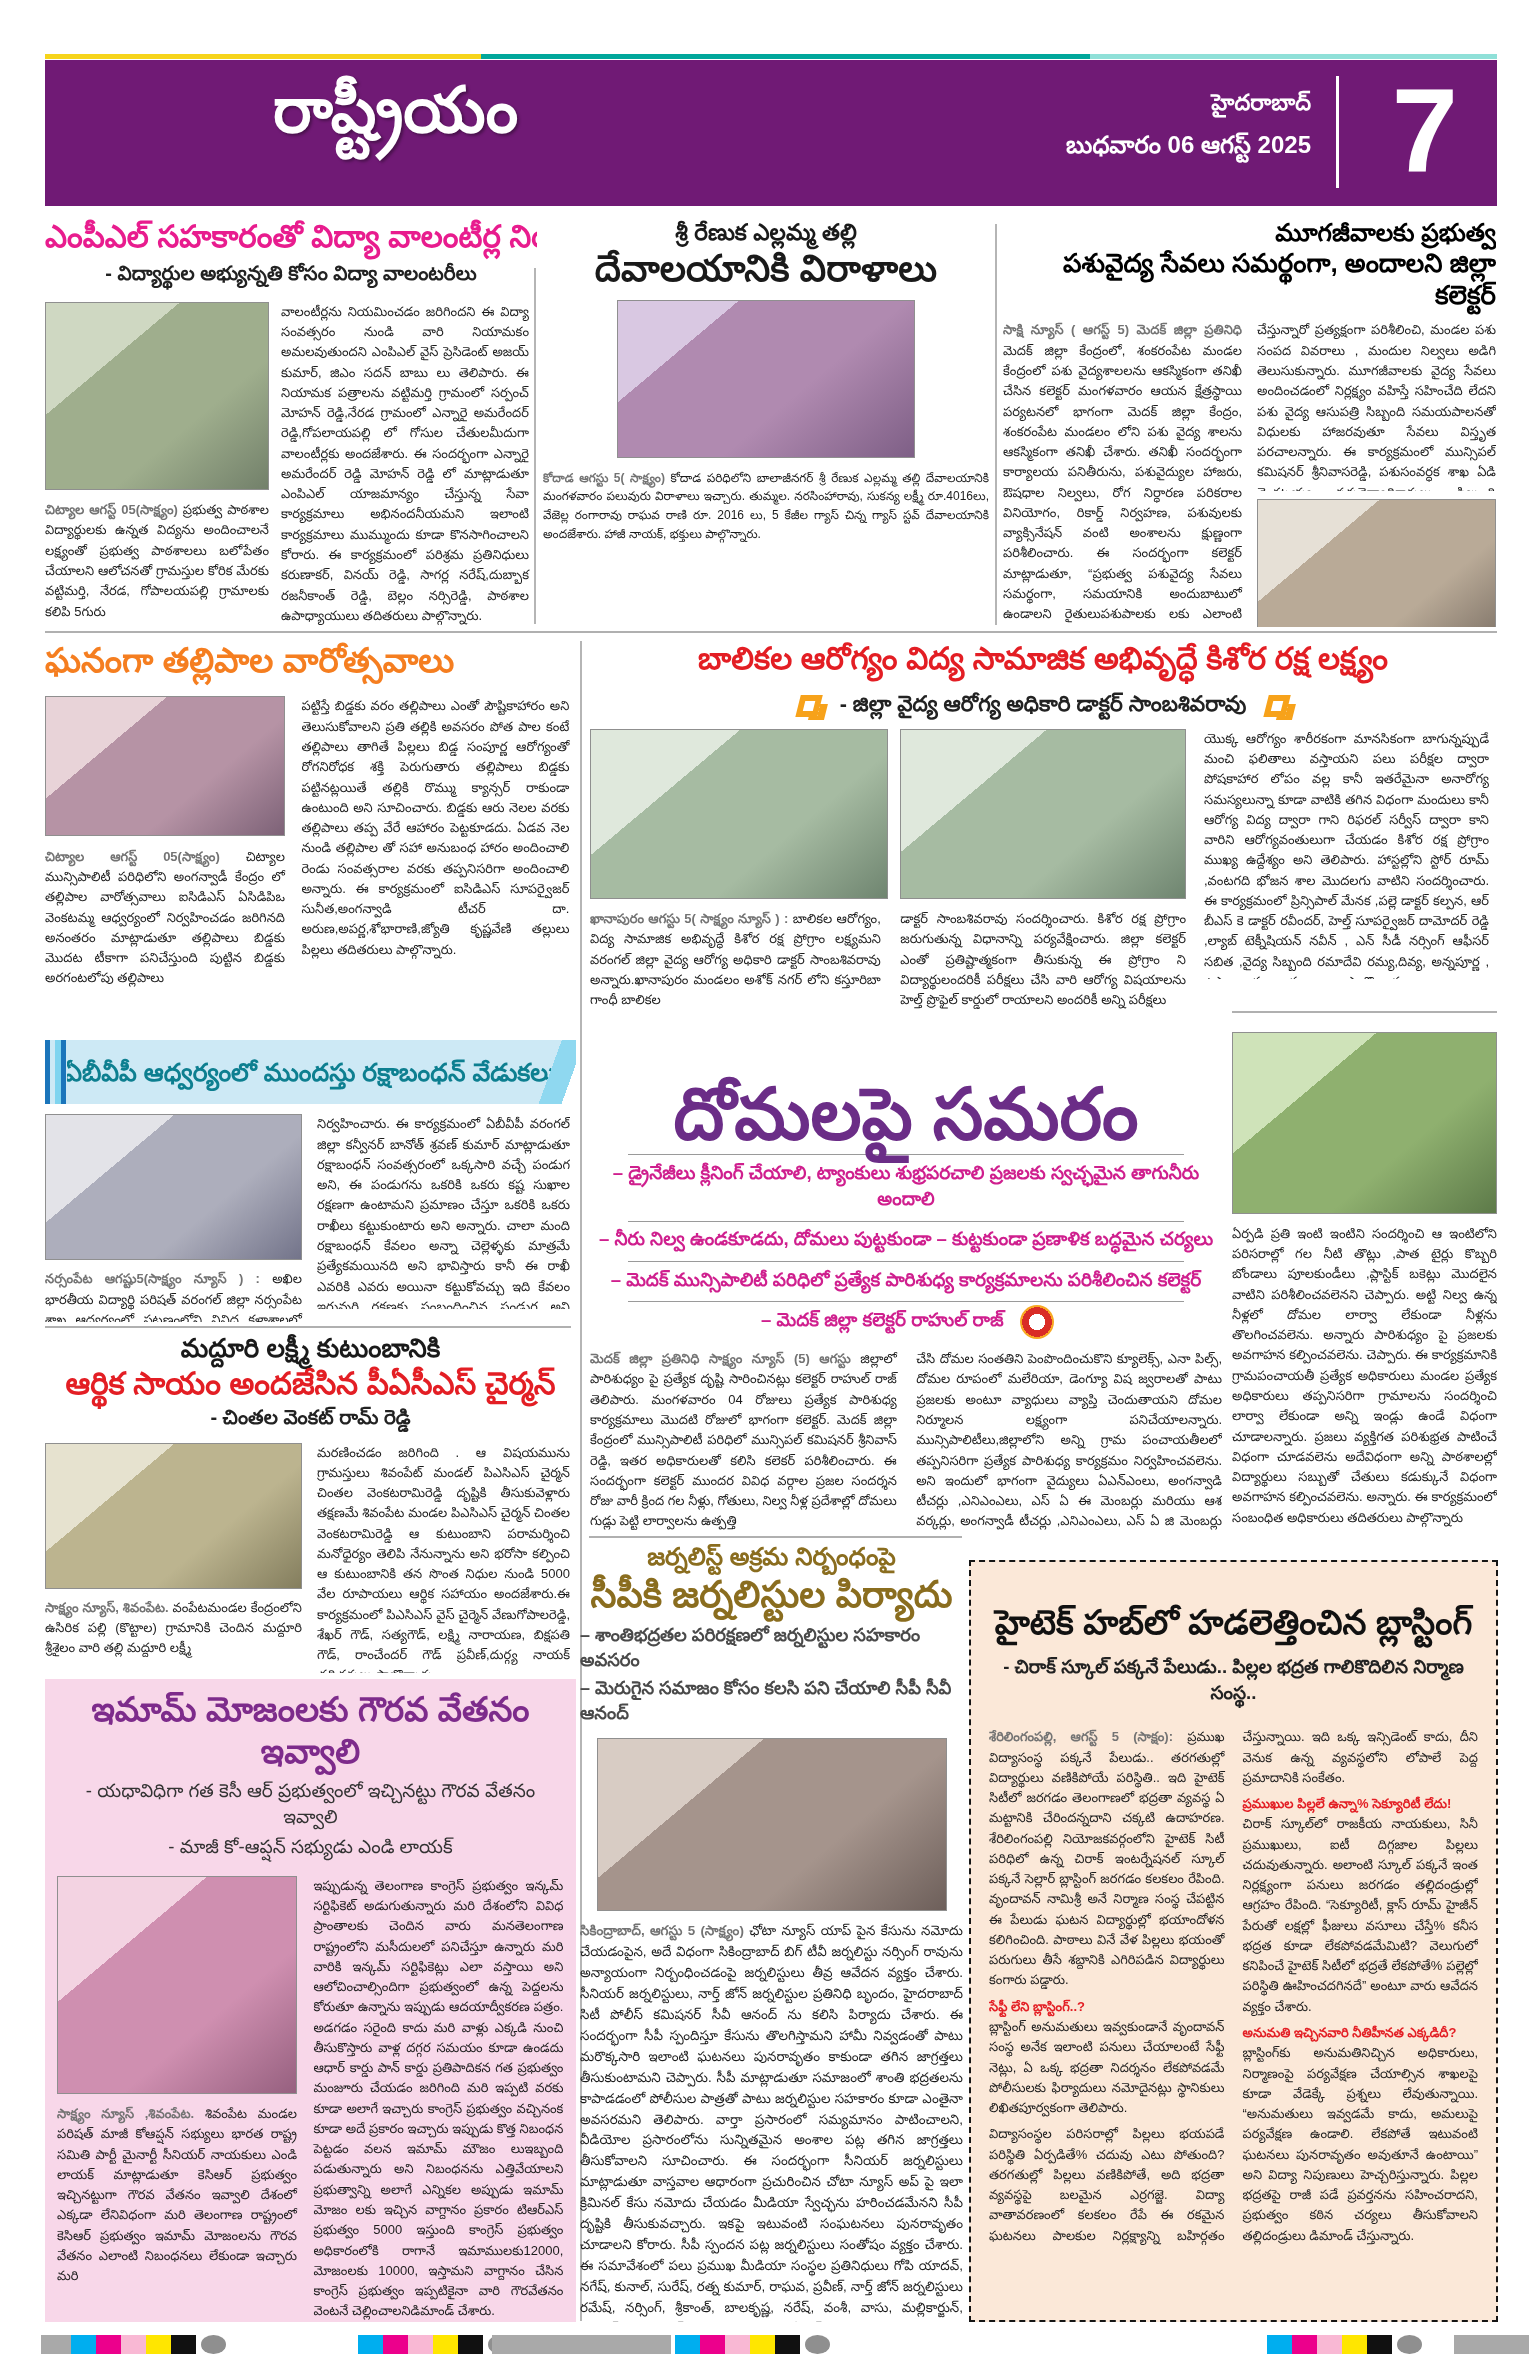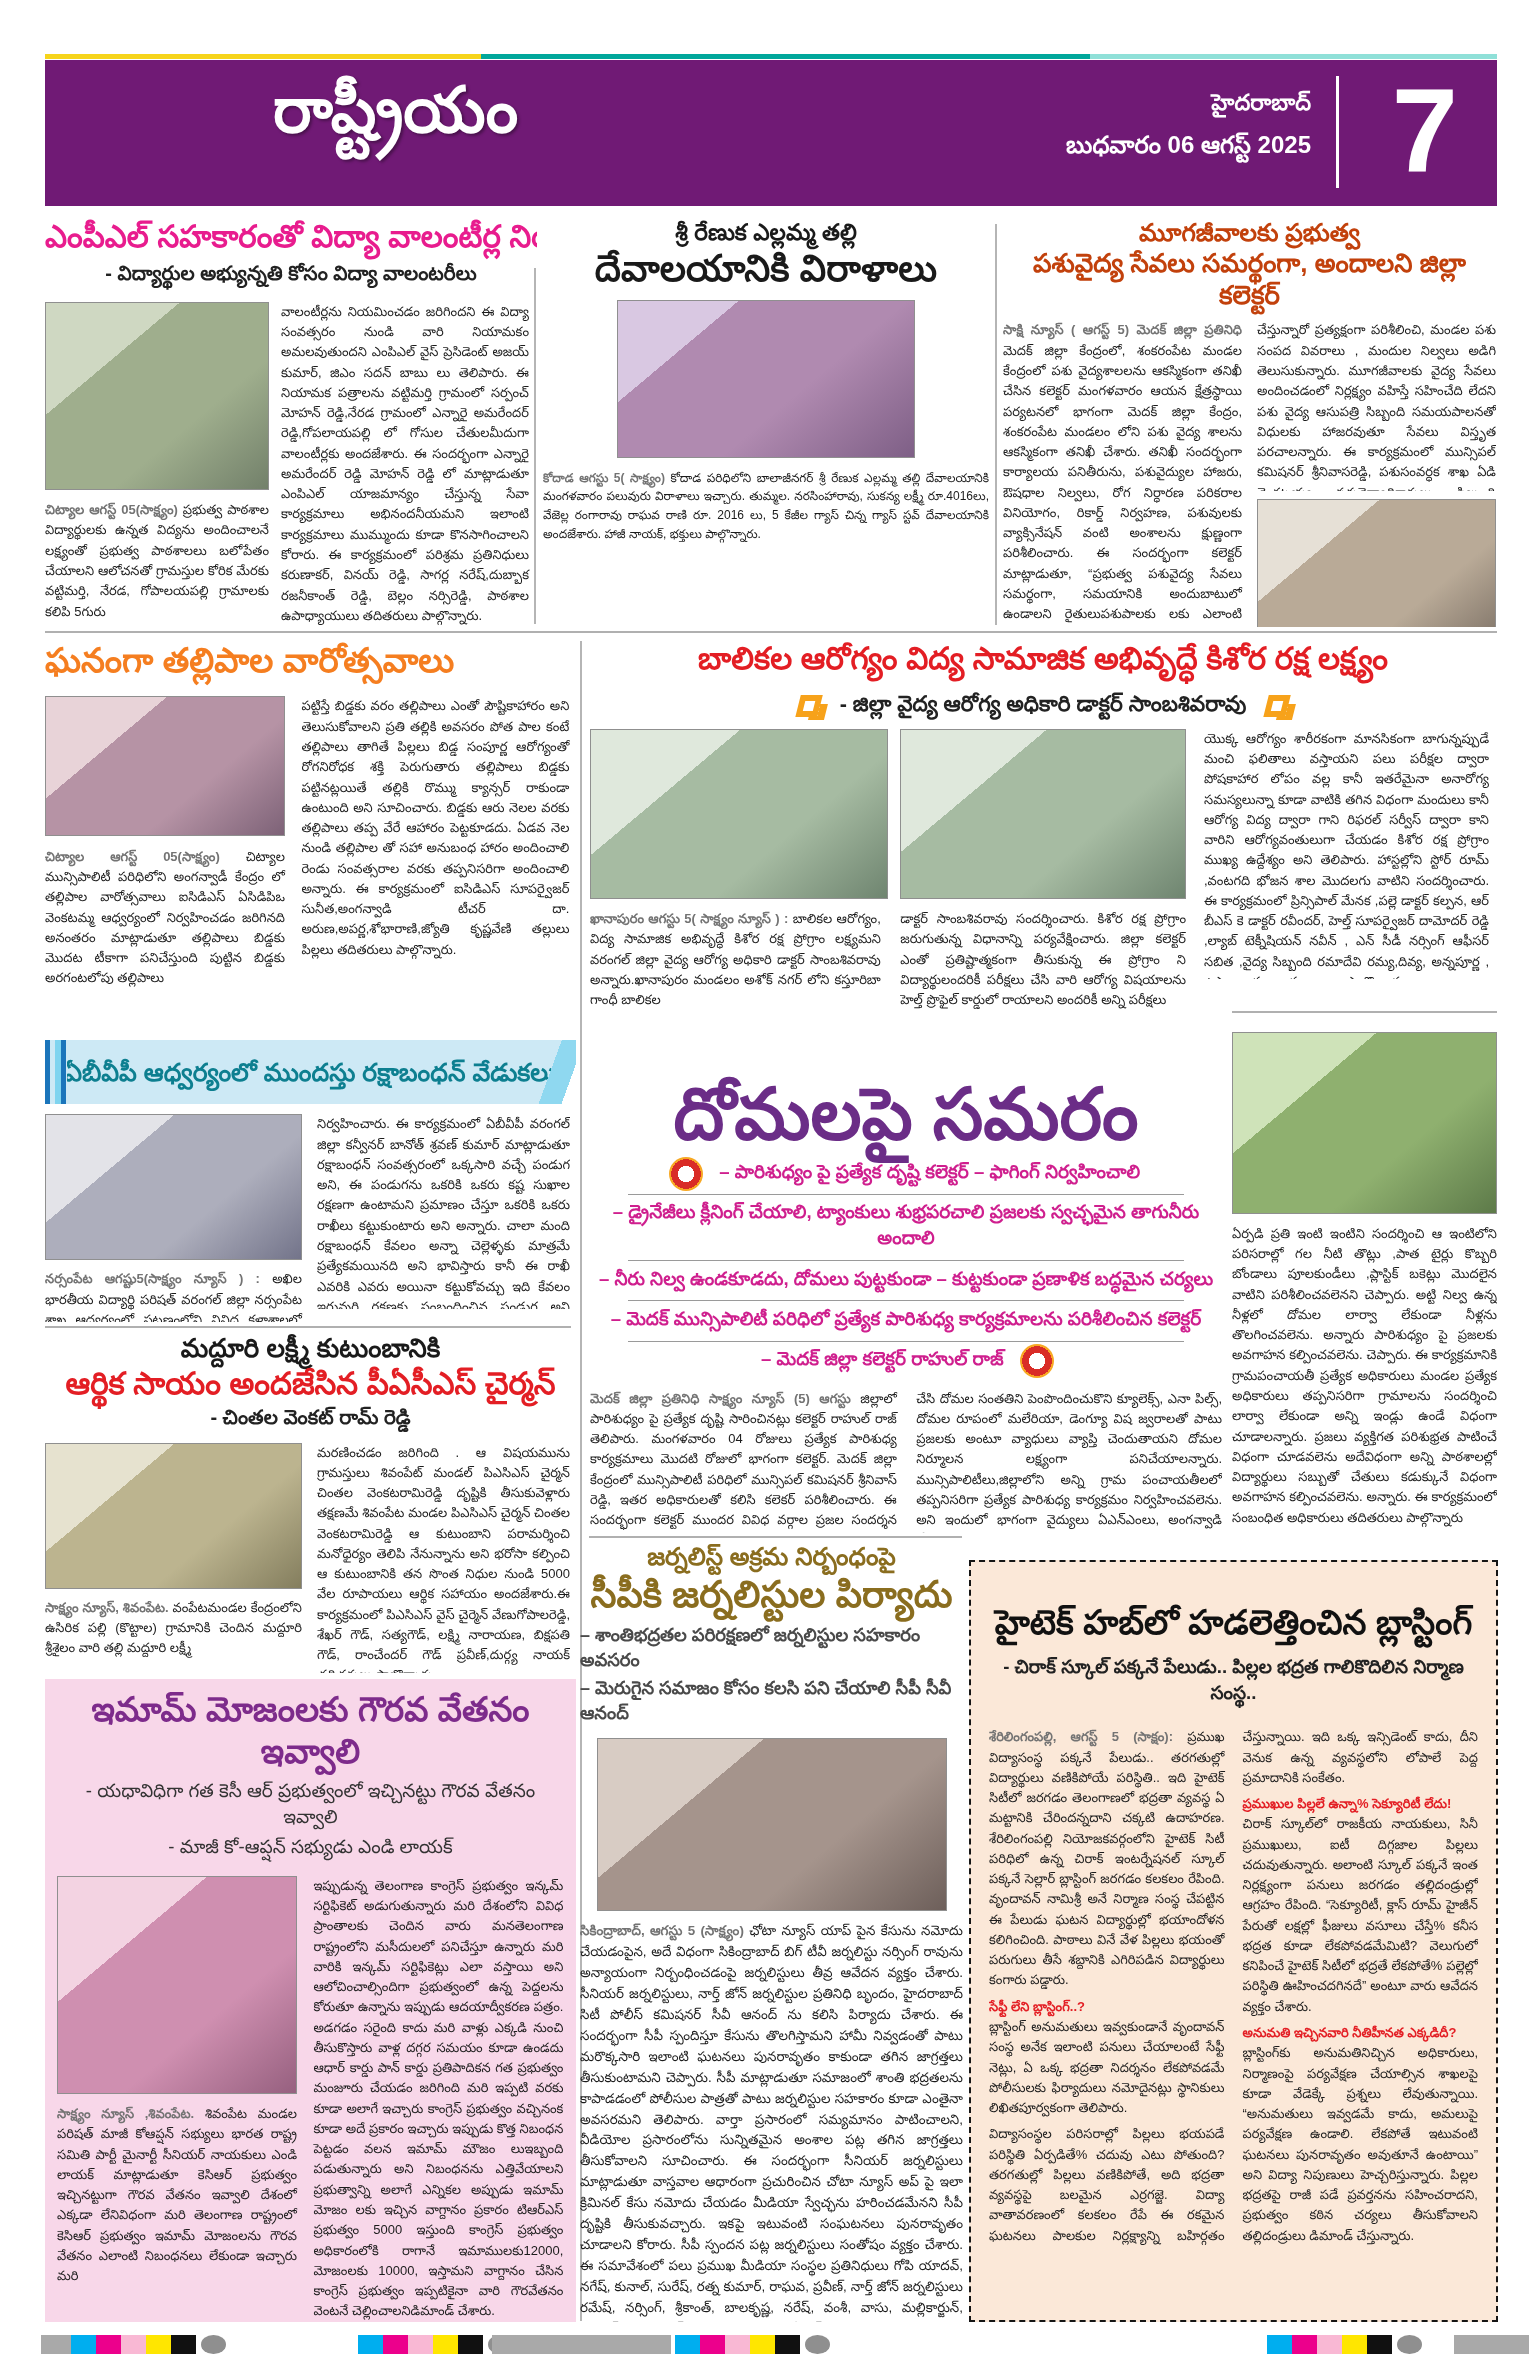--- a/index.html
+++ b/index.html
@@ -21,21 +21,21 @@
   .mast-date { font-size:24px; font-weight:bold; }
   .mast-sep { position:absolute; right:158px; top:16.4px; width:3px; height:112px; background:#ffffff; }
   .mast-num { position:absolute; right:39px; top:3px; font-size:119px; line-height:134px; font-weight:bold; color:#ffffff; }
 
   
   .article { position:absolute; overflow:hidden; }
   .hl { font-weight:bold; line-height:1.22; }
   .hl-magenta { color:#e81c8e; font-size:31px; white-space:nowrap; }
   .hl-black-sm { color:#1a1a1a; font-size:23px; text-align:center; }
   .hl-black-lg { color:#1a1a1a; font-size:37px; text-align:center; }
-  .hl-navy { color:#c2410c; font-size:24.6px; text-align:center; }
+  .hl-navy { color:#000000; font-size:24.6px; text-align:right; }
   .hl-orange { color:#f57e20; font-size:34px; white-space:nowrap; }
   .hl-red { color:#e31e24; font-size:31px; text-align:center; white-space:nowrap; }
   .hl-purple { color:#6b2d87; font-size:72px; text-align:center; line-height:1.1; white-space:nowrap; }
   .hl-teal-banner { color:#0d7f90; font-size:25px; text-align:center; }
   .hl-brown-sm { color:#8a6d1f; font-size:24.6px; text-align:center; }
   .hl-brown-lg { color:#8a6d1f; font-size:37px; text-align:center; }
   .hl-pinkbox { color:#7d2b8b; font-size:34px; text-align:center; }
   .sub { font-weight:bold; color:#222; text-align:center; }
   .body-txt { font-size:13px; line-height:1.56; color:#1c1c1c; text-align:justify; }
   .dateline { color:#737373; font-weight:bold; }
@@ -172,24 +172,20 @@
         <p class="body-txt" style="height:250px; overflow:hidden;">యొక్క ఆరోగ్యం శారీరకంగా మానసికంగా బాగున్నప్పుడే మంచి ఫలితాలు వస్తాయని పలు పరీక్షల ద్వారా పోషకాహార లోపం వల్ల కానీ ఇతరేమైనా అనారోగ్య సమస్యలున్నా కూడా వాటికి తగిన విధంగా మందులు కానీ ఆరోగ్య విద్య ద్వారా గాని రిఫరల్ సర్వీస్ ద్వారా కాని వారిని ఆరోగ్యవంతులుగా చేయడం కిశోర రక్ష ప్రోగ్రాం ముఖ్య ఉద్దేశ్యం అని తెలిపారు. హాస్టల్లోని స్టోర్ రూమ్ ,వంటగది భోజన శాల మొదలగు వాటిని సందర్శించారు. ఈ కార్యక్రమంలో ప్రిన్సిపాల్ మేనక ,పల్లె డాక్టర్ కల్పన, ఆర్ బీఎస్ కె డాక్టర్ రవీందర్, హెల్త్ సూపర్వైజర్ దామోదర్ రెడ్డి ,ల్యాబ్ టెక్నీషియన్ నవీన్ , ఎన్ సీడీ నర్సింగ్ ఆఫీసర్ సబిత ,వైద్య సిబ్బంది రమాదేవి రమ్య,దివ్య, అన్నపూర్ణ , ఉపాధ్యాయ బృందం ఆశాలు పాల్గొన్నారు.</p>
       </div>
     </div>
   </div>
 
   <div class="vrule" style="left:580px; top:641px; height:1680px;"></div>
   <div class="hrule" style="left:1232px; top:1011px; width:265px;"></div>
 
   <div class="article" style="left:590px; top:1075px; width:632px; height:458px;">
     <div class="hl hl-purple">దోమలపై సమరం</div>
-    <div style="display:flex; align-items:center; justify-content:center; gap:13.4px;">
-      <span class="circle-icon"></span>
-      <span class="mosq-bullet">– పారిశుధ్యం పై ప్రత్యేక దృష్టి కలెక్టర్ – ఫాగింగ్ నిర్వహించాలి</span>
-    </div>
     <div class="mosq-sep"></div>
     <div class="mosq-bullet">– డ్రైనేజీలు క్లీనింగ్ చేయాలి, ట్యాంకులు శుభ్రపరచాలి ప్రజలకు స్వచ్ఛమైన తాగునీరు అందాలి</div>
     <div class="mosq-sep"></div>
     <div class="mosq-bullet">– నీరు నిల్వ ఉండకూడదు, దోమలు పుట్టకుండా – కుట్టకుండా ప్రణాళిక బద్ధమైన చర్యలు</div>
     <div class="mosq-sep"></div>
     <div class="mosq-bullet">– మెదక్ మున్సిపాలిటీ పరిధిలో ప్రత్యేక పారిశుధ్య కార్యక్రమాలను పరిశీలించిన కలెక్టర్</div>
     <div class="mosq-sep"></div>
     <div style="display:flex; align-items:center; justify-content:center; gap:13.4px;">
       <span class="mosq-bullet">– మెదక్ జిల్లా కలెక్టర్ రాహుల్ రాజ్</span>
       <span class="circle-icon"></span>

